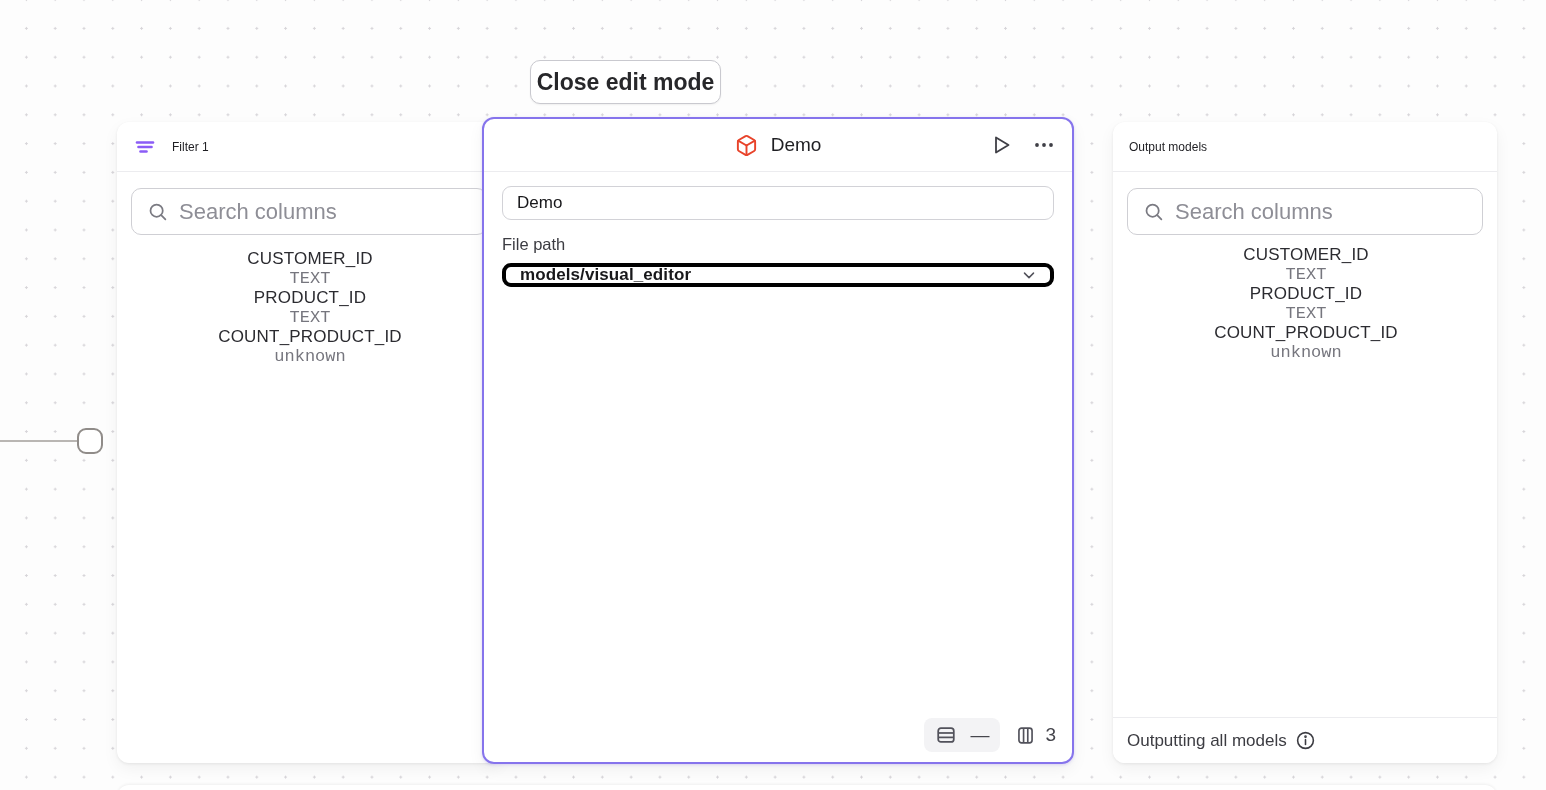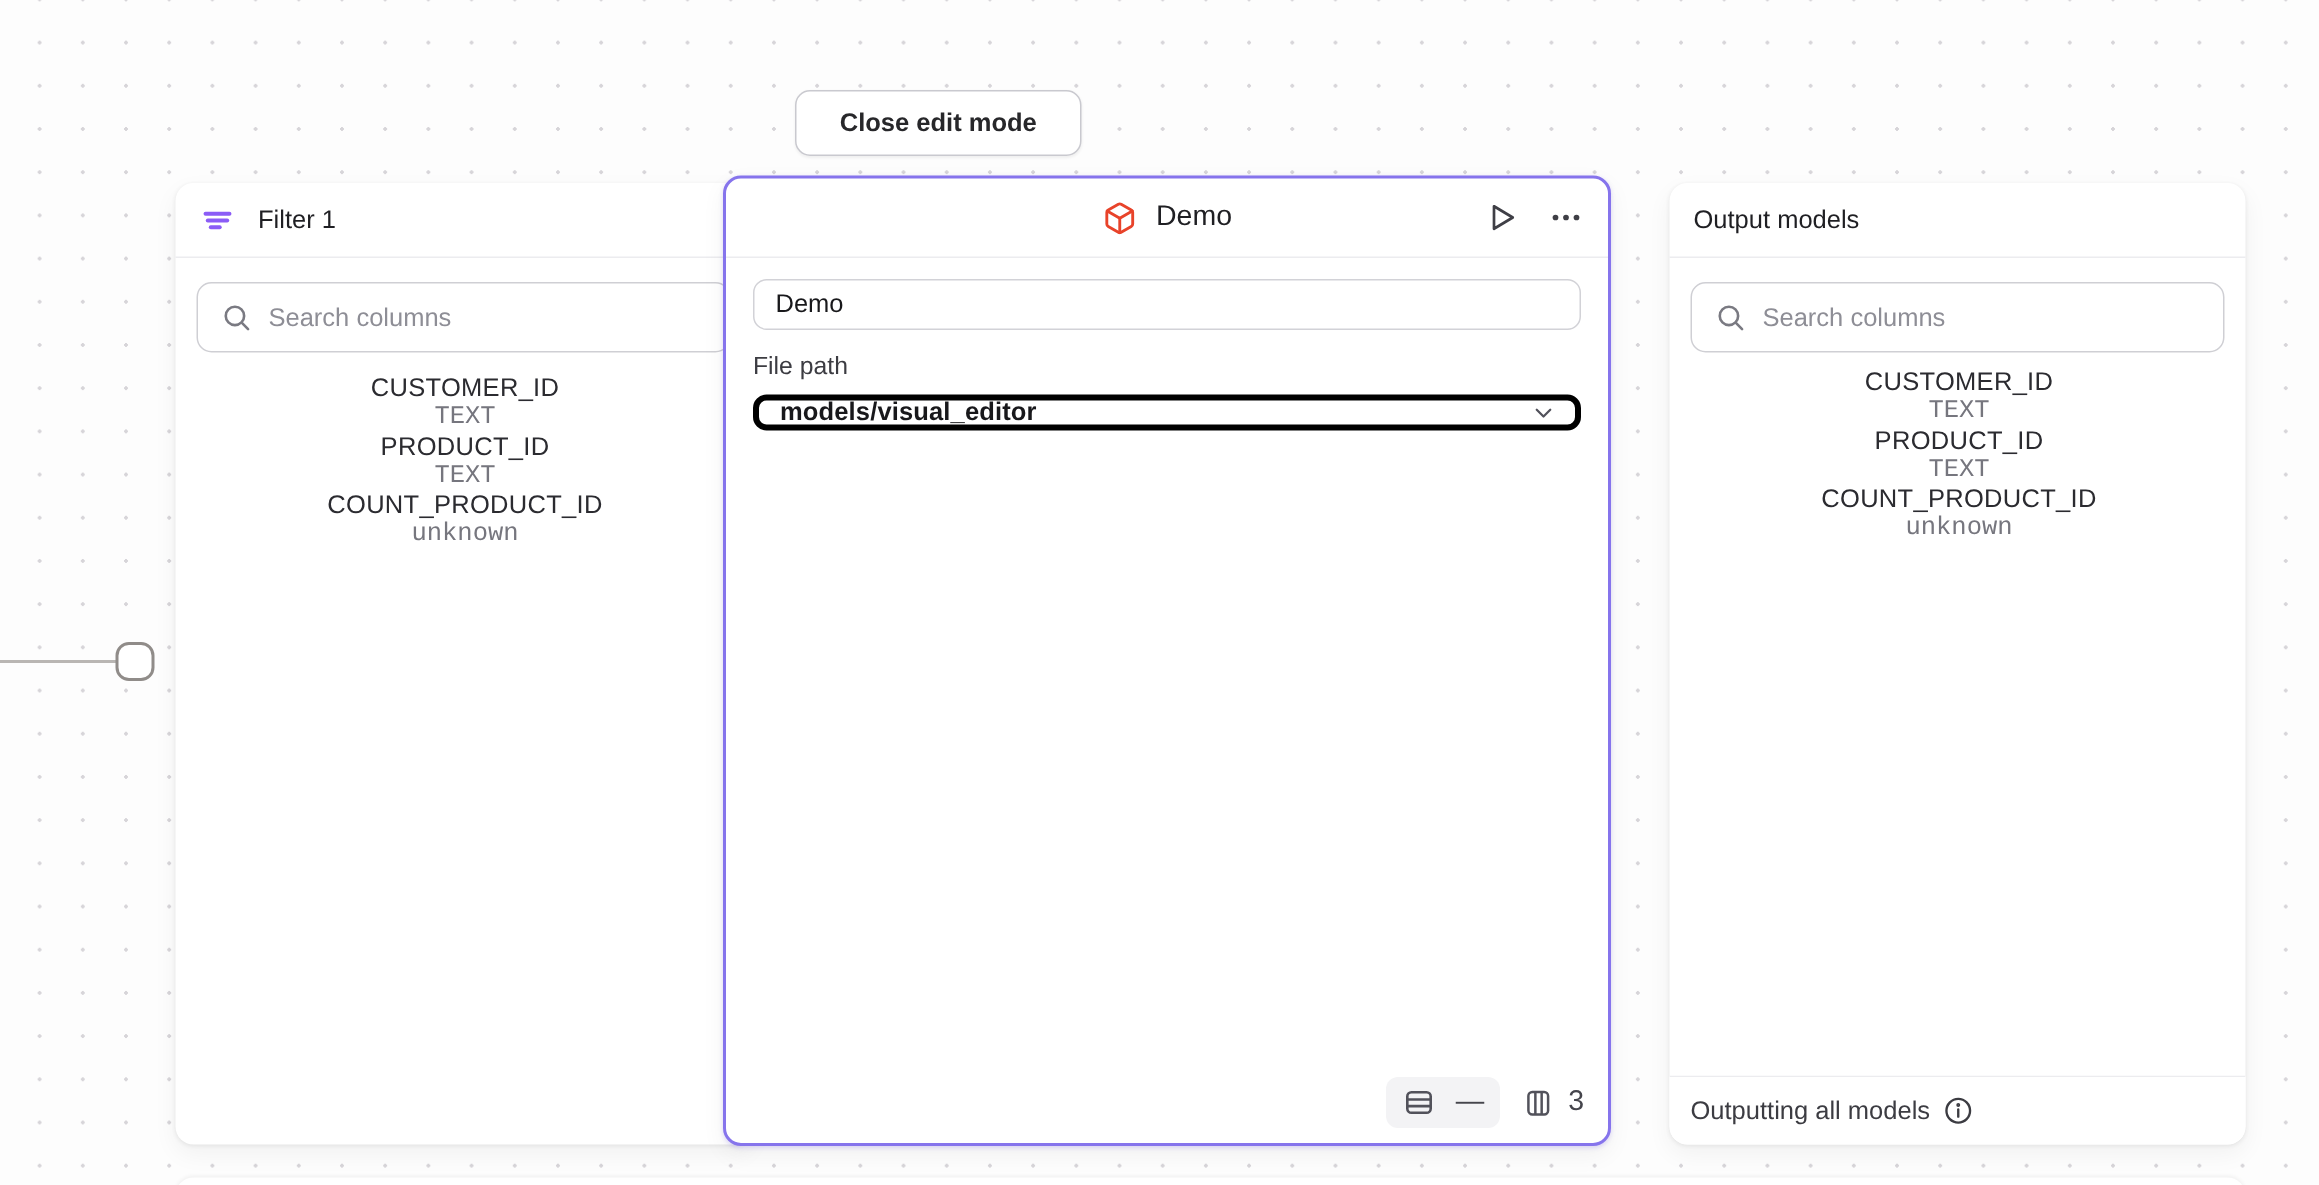--- a/index.html
+++ b/index.html
@@ -19,42 +19,42 @@
   
   .edge-line { position:absolute; left:0; top:440px; width:78px; height:2px; background:#b9b6b3; }
   .edge-handle {
     position:absolute; left:77px; top:428px; width:26px; height:26px;
     background:#fff; border:2px solid #908c89; border-radius:9px;
   }
   
   .close-btn {
     position:absolute; left:530px; top:60px; width:191px; height:44px;
     background:#fff; border:1px solid #c9c9cf; border-radius:10px;
-    font-size:17px; font-weight:bold; color:#27272a;
+    font-size:23px; font-weight:bold; color:#27272a;
     display:flex; align-items:center; justify-content:center;
     box-shadow:0 1px 2px rgba(0,0,0,.06); cursor:pointer;
   }
   
   .panel {
     position:absolute; background:#fff; border-radius:12px;
     box-shadow:0 1px 3px rgba(0,0,0,.07), 0 6px 16px rgba(0,0,0,.05);
   }
   .panel-header {
     height:50px; display:flex; align-items:center;
     padding:0 16px; border-bottom:1px solid #ececef;
   }
-  .panel-title { font-size:17px; font-weight:500; color:#1f1f23; }
+  .panel-title { font-size:12px; font-weight:500; color:#1f1f23; }
   
   .search-box {
     margin:16px 14px 8px 14px; height:47px;
     border:1px solid #cfcfd4; border-radius:10px;
     display:flex; align-items:center; gap:11px; padding:0 15px; background:#fff;
   }
   .search-box input {
-    border:none; outline:none; flex:1; font-size:17px;
+    border:none; outline:none; flex:1; font-size:22px;
     font-family:"Liberation Sans", sans-serif; color:#27272a; background:transparent;
   }
   .search-box input::placeholder { color:#8e8e96; }
   
   .col-list { padding:6px 26px 0 28px; }
   .col-row {
     height:39px; display:flex; align-items:center; justify-content:flex-start;flex-direction:column;
   }
   .col-name { font-size:17px; color:#2b2b30; letter-spacing:.2px; }
   .col-type { font-size:17px; color:#76767e;font-family:Liberation Mono, monospace; }

